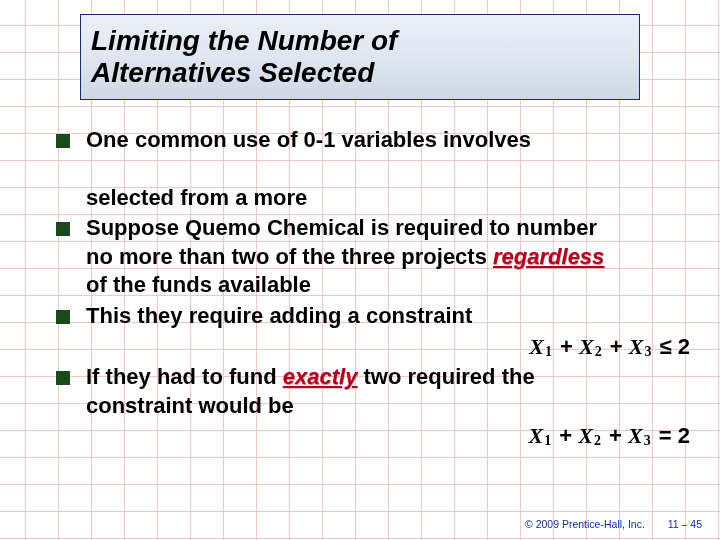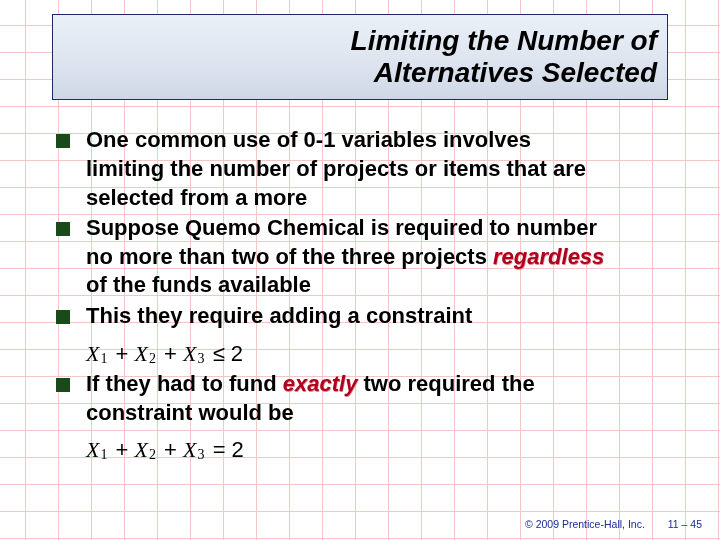--- a/index.html
+++ b/index.html
@@ -21,24 +21,24 @@
   }
   .slide {
     position: relative;
     z-index: 1;
     width: 100%;
     height: 100%;
     padding: 14px 30px 0 30px;
   }
   .title-box {
     margin: 0 auto;
-    width: 616px;
+    width: 560px;
     border: 1px solid #1a2a6c;
     background: linear-gradient(180deg, #eaf0f8 0%, #dfe6f0 50%, #cfd7e6 100%);
-    text-align: right;
+    text-align: left;
     padding: 10px 10px 10px 10px;
   }
   .title-box h1 {
     font-size: 28px;
     font-weight: 700;
     font-style: italic;
     color: #000;
     line-height: 1.15;
     font-family: Arial, sans-serif;
   }
@@ -63,29 +63,30 @@
     top: 8px;
     width: 14px;
     height: 14px;
     background: #1a4a1a;
   }
   .emph {
     color: #b00020;
     font-style: italic;
     font-weight: 700;
     text-shadow: 0.5px 0.5px 0 #e58a8a;
+    text-decoration: underline;
   }
   .formula {
     display: block;
-    text-align: left;
+    text-align: right;
     font-family: "Times New Roman", Times, serif;
     font-style: italic;
-    font-weight: 400;
+    font-weight: 700;
     font-size: 22px;
-    margin: 9px 0 2px 0;
+    margin: 2px 0 2px 0;
   }
   .formula sub {
     font-style: normal;
     font-size: 14px;
     vertical-align: -2px;
     padding-left: 1px;
     padding-right: 2px;
   }
   .formula .op { font-style: normal; font-family: Arial, sans-serif; }
   .footer {
@@ -107,21 +108,21 @@
   <div class="title-box">
     <h1>
       <span>Limiting the Number of</span><br>
       <span>Alternatives Selected</span>
     </h1>
   </div>
 
   <ul class="content">
     <li>
       <span>One common use of 0-1 variables involves</span><br>
-      <span>limiting the number of projects or items that are</span><br>
+      <br>
       <span>selected from a more</span>
     </li>
     <li>
       <span>Suppose Quemo Chemical is required to number</span><br>
       <span>no more than two of the three projects </span><span class="emph">regardless</span><br>
       <span>of the funds available</span>
     </li>
     <li>
       <span>This they require adding a constraint</span>
       <span class="formula">

